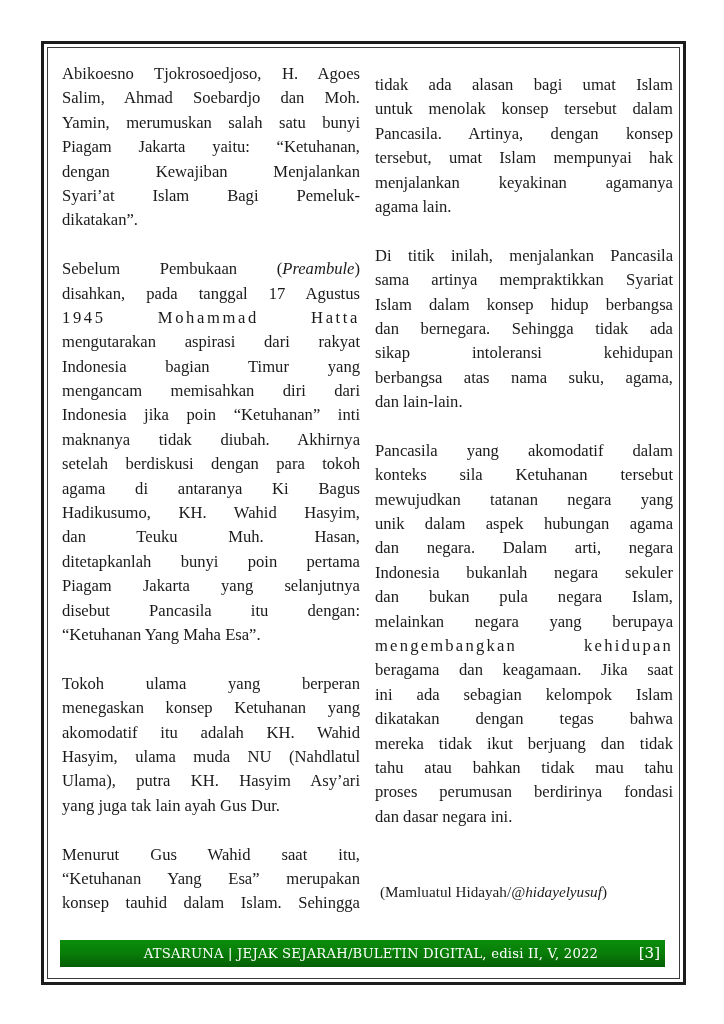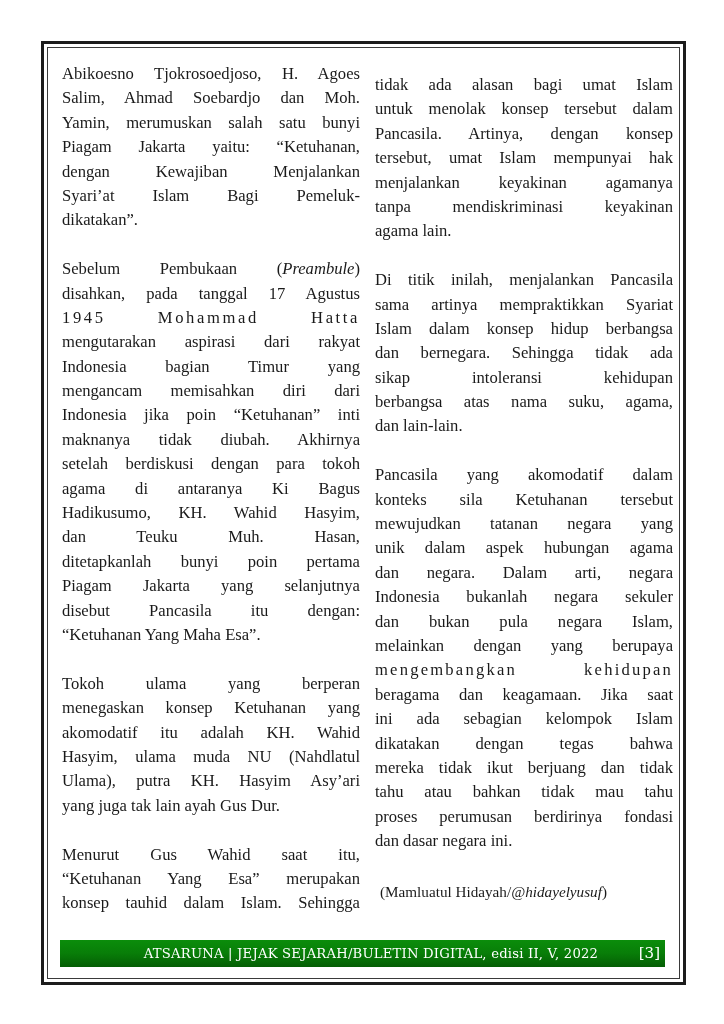--- a/index.html
+++ b/index.html
@@ -98,21 +98,20 @@
   </div>
 </div>
 
 <div class="col right">
   <div class="para">
     <span class="line">tidak ada alasan bagi umat Islam</span>
     <span class="line">untuk menolak konsep tersebut dalam</span>
     <span class="line">Pancasila. Artinya, dengan konsep</span>
     <span class="line">tersebut, umat Islam mempunyai hak</span>
     <span class="line">menjalankan keyakinan agamanya</span>
-    <span class="line">tanpa mendiskriminasi keyakinan</span>
     <span class="line last">agama lain.</span>
   </div>
   <div class="gap"></div>
   <div class="para">
     <span class="line">Di titik inilah, menjalankan Pancasila</span>
     <span class="line">sama artinya mempraktikkan Syariat</span>
     <span class="line">Islam dalam konsep hidup berbangsa</span>
     <span class="line">dan bernegara. Sehingga tidak ada</span>
     <span class="line">sikap intoleransi kehidupan</span>
     <span class="line">berbangsa atas nama suku, agama,</span>
@@ -120,21 +119,21 @@
   </div>
   <div class="gap"></div>
   <div class="para">
     <span class="line">Pancasila yang akomodatif dalam</span>
     <span class="line">konteks sila Ketuhanan tersebut</span>
     <span class="line">mewujudkan tatanan negara yang</span>
     <span class="line">unik dalam aspek hubungan agama</span>
     <span class="line">dan negara. Dalam arti, negara</span>
     <span class="line">Indonesia bukanlah negara sekuler</span>
     <span class="line">dan bukan pula negara Islam,</span>
-    <span class="line">melainkan dengan yang berupaya</span>
+    <span class="line">melainkan negara yang berupaya</span>
     <span class="line wide2">mengembangkan kehidupan</span>
     <span class="line">beragama dan keagamaan. Jika saat</span>
     <span class="line">ini ada sebagian kelompok Islam</span>
     <span class="line">dikatakan dengan tegas bahwa</span>
     <span class="line">mereka tidak ikut berjuang dan tidak</span>
     <span class="line">tahu atau bahkan tidak mau tahu</span>
     <span class="line">proses perumusan berdirinya fondasi</span>
     <span class="line last">dan dasar negara ini.</span>
   </div>
 </div>

